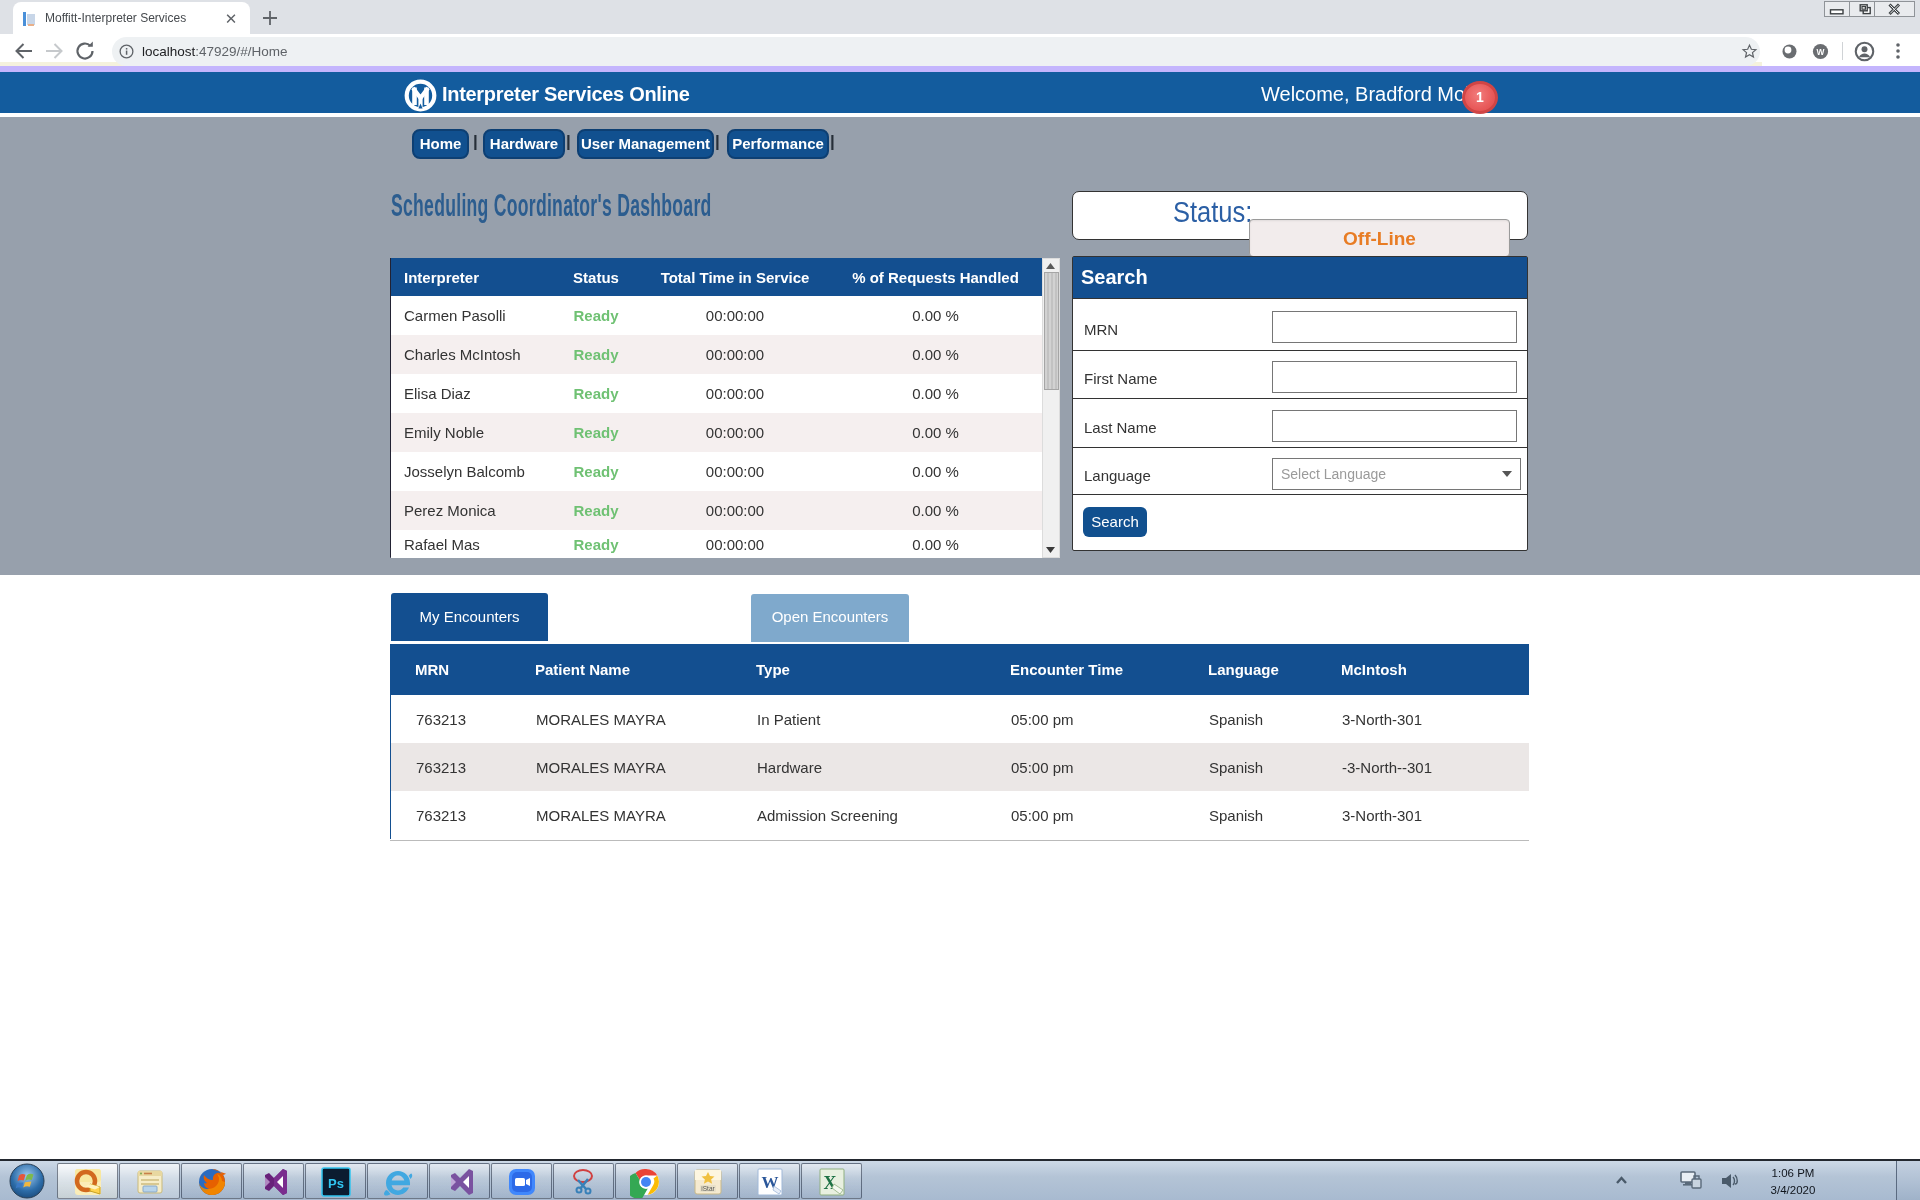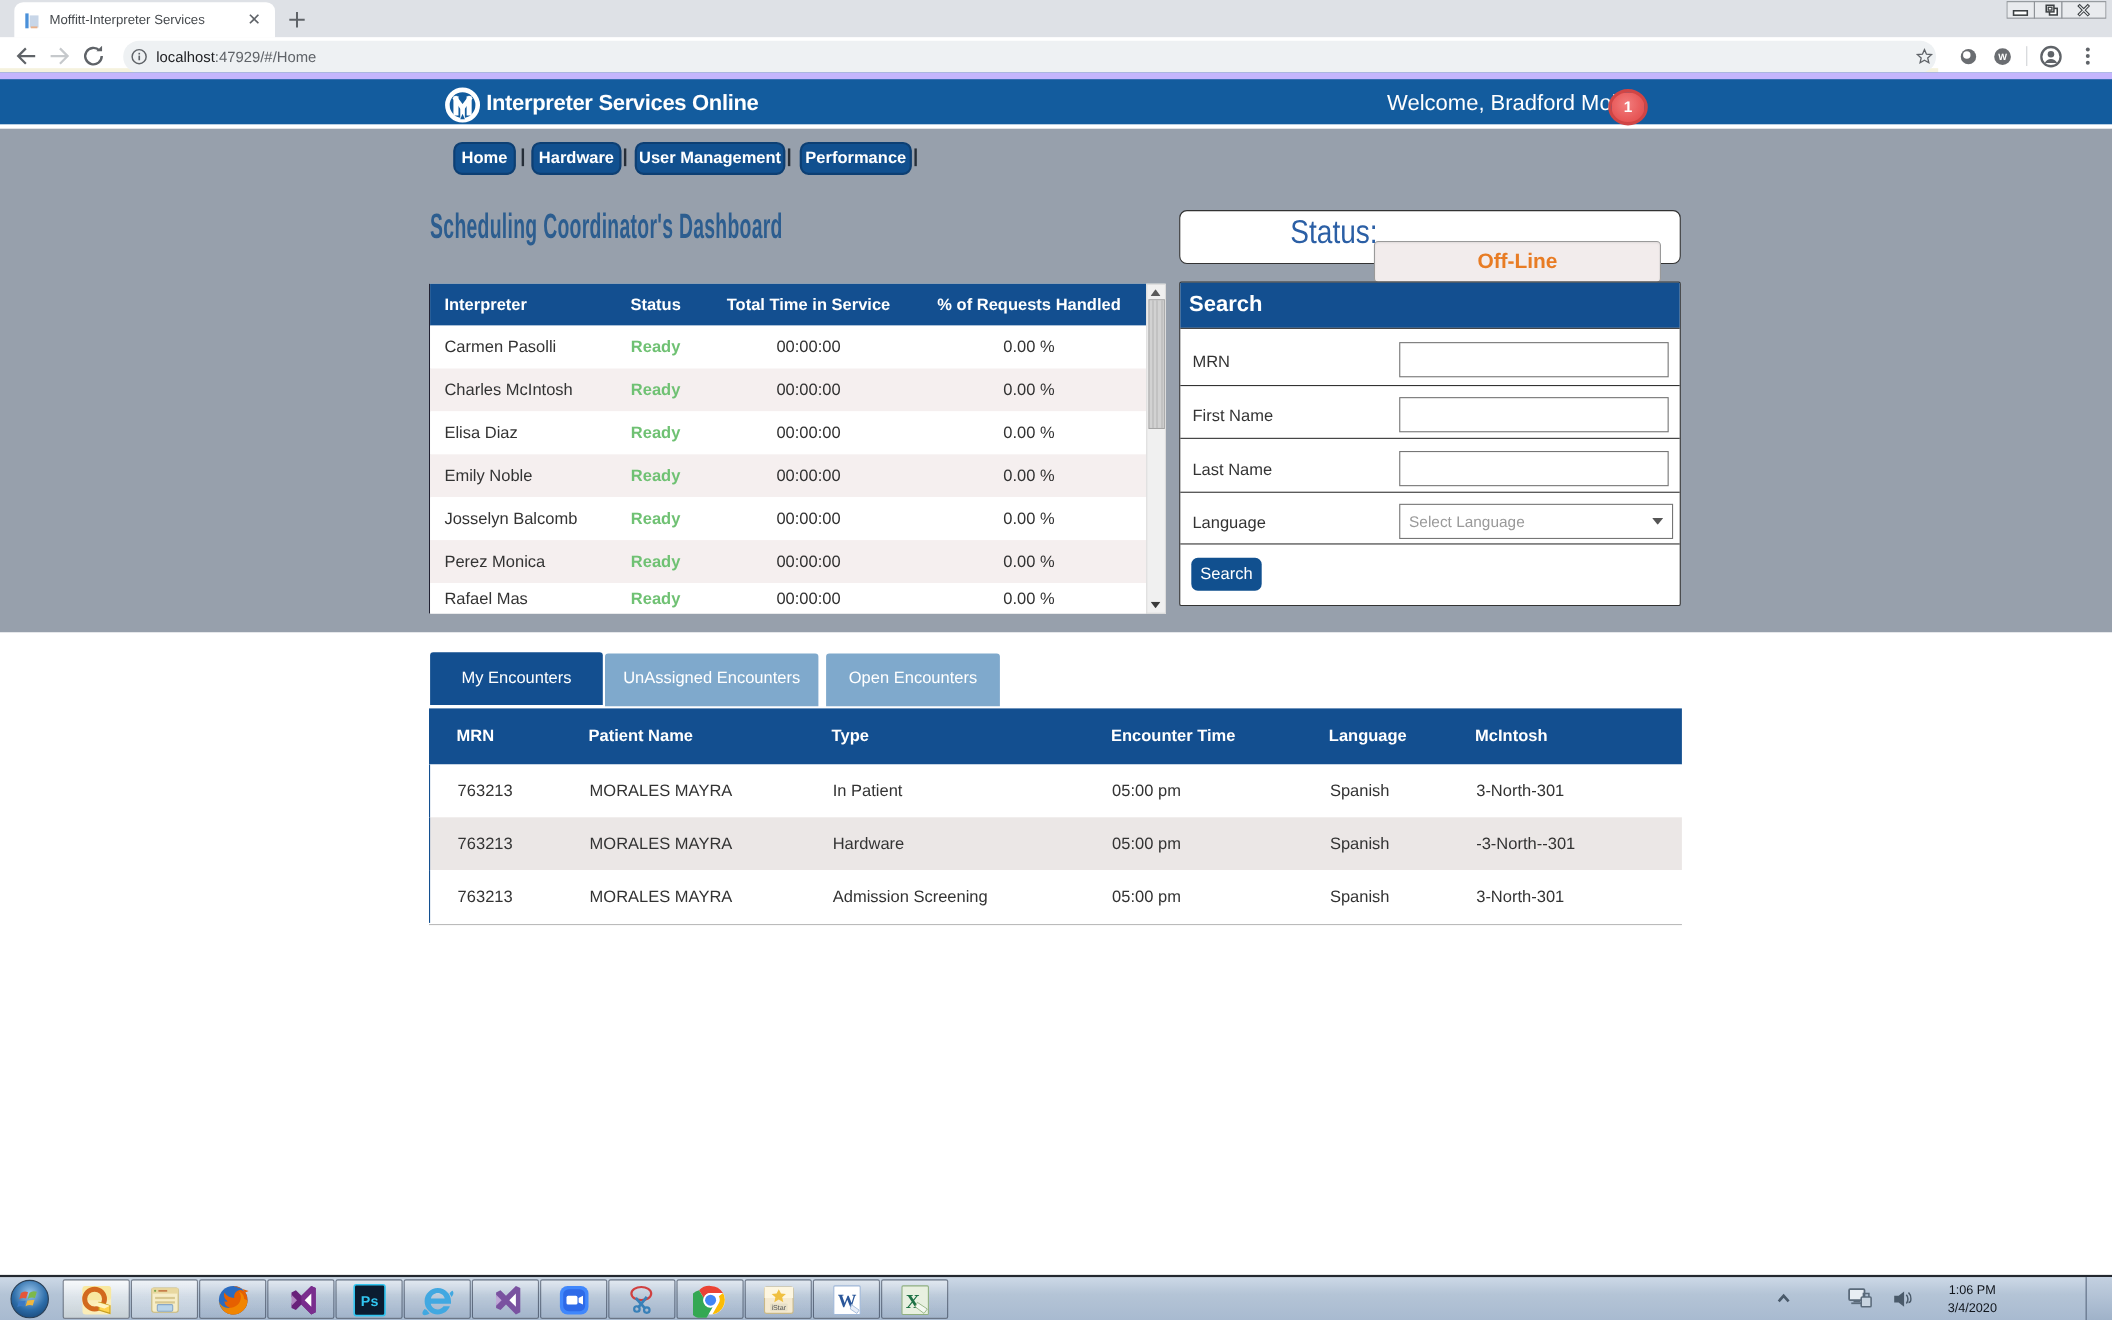--- a/index.html
+++ b/index.html
@@ -262,21 +262,20 @@
         </svg>
     </div>
   </div>
   <div class="srow" style="top:237px;height:57px;">
       <div class="abs" id="searchbtn" style="top:12px">Search</div>
     </div>
 </div>
 
 <div class="abs" id="whitearea">
   <div class="enctab" style="left:391px;top:18px;width:157px;background:#134f90;line-height:48px;">My Encounters</div>
-  <div class="enctab" style="left:550px;top:19px;width:194px;background:#7fa9cc;line-height:46px;">UnAssigned Encounters</div>
   <div class="enctab" style="left:751px;top:19px;width:158px;background:#7fa9cc;line-height:46px;">Open Encounters</div>
   <div class="abs" id="enctable">
     <div class="abs" id="enchead">
       <div class="e-mrn">MRN</div>
         <div class="e-name">Patient Name</div>
         <div class="e-type">Type</div>
         <div class="e-time">Encounter Time</div>
         <div class="e-lang">Language</div>
         <div class="e-loc">McIntosh</div>
     </div>

